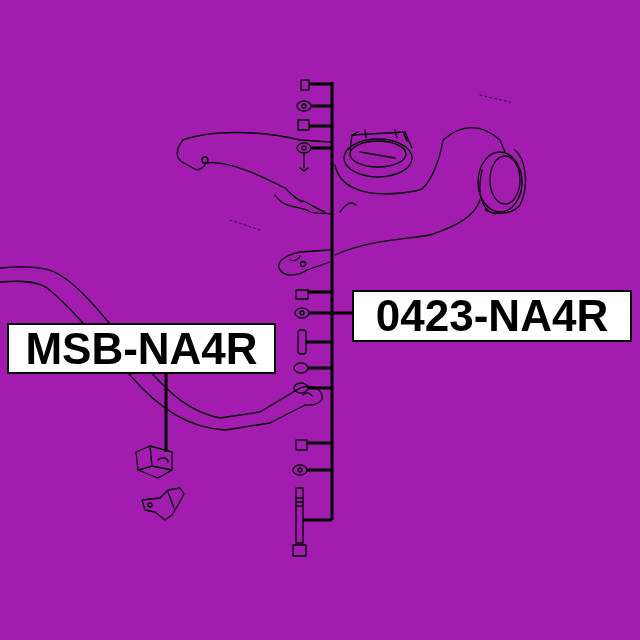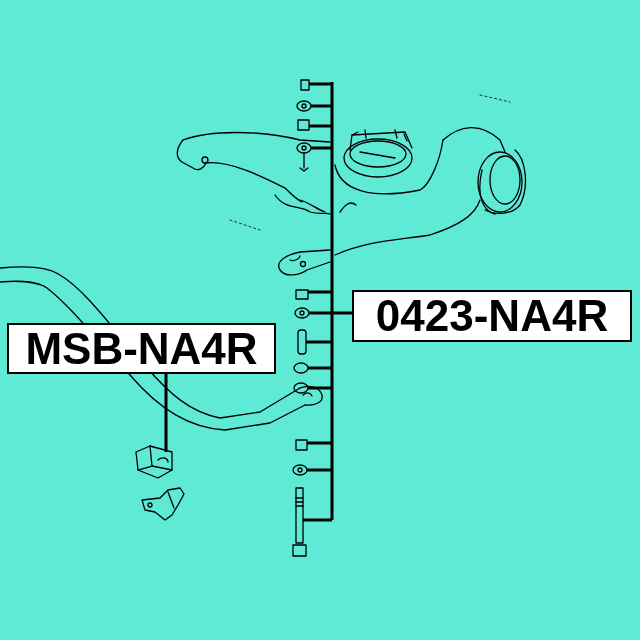--- a/index.html
+++ b/index.html
@@ -1,16 +1,16 @@
 <!DOCTYPE html>
 <html><head>
 <meta charset="utf-8">
 <style>
   html,body{margin:0;padding:0;background:#fff;}
-  #stage{position:relative;width:640px;height:640px;background:#5eead4;overflow:hidden;}
+  #stage{position:relative;width:640px;height:640px;background:#a21caf;overflow:hidden;}
   svg{position:absolute;left:0;top:0;}
   .label{position:absolute;background:#fff;border:2px solid #000;font-family:"Liberation Sans",sans-serif;font-weight:bold;color:#000;line-height:1;box-sizing:border-box;display:flex;align-items:center;justify-content:center;letter-spacing:0px;}
   #lbl-right{left:352px;top:290px;width:280px;height:52px;font-size:44px;}
   #lbl-left{left:7px;top:323px;width:269px;height:51px;font-size:44px;}
 </style>
 </head>
 <body>
 
 <div id="stage">
 <svg width="640" height="640" viewBox="0 0 640 640" fill="none" stroke="#000" stroke-width="1.3" stroke-linecap="round" stroke-linejoin="round">

